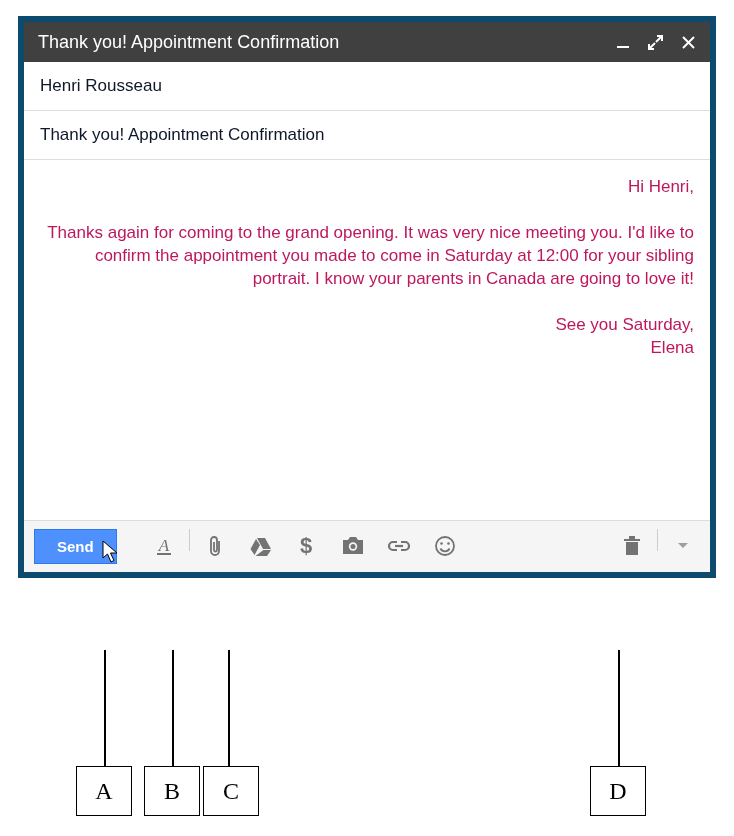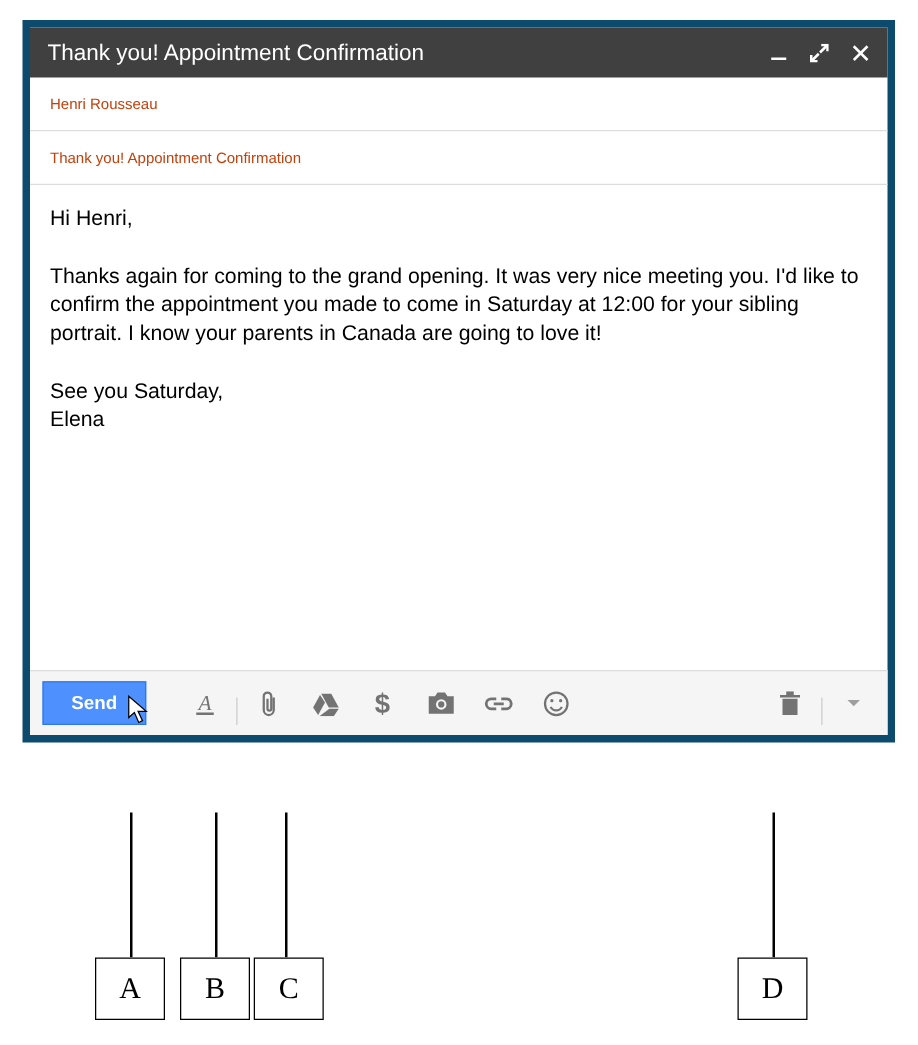--- a/index.html
+++ b/index.html
@@ -36,39 +36,39 @@
     gap: 18px;
     align-items: center;
   }
   .titlebar .win-actions span {
     cursor: pointer;
     display: inline-flex;
   }
   .row {
     border-bottom: 1px solid #ddd;
     padding: 14px 16px;
-    font-size: 12px;
-    color: #c2410c;
+    font-size: 17px;
+    color: #0f172a;
   }
   .body-area {
     padding: 16px;
     font-size: 17px;
-    color: #000000;
+    color: #be185d;
     line-height: 1.35;
     min-height: 360px;
     white-space: pre-wrap;
+    text-align: right;
   }
   .toolbar {
     background: #f5f5f5;
     border-top: 1px solid #ddd;
     display: flex;
-    align-items: flex-end;
+    align-items: flex-start;
     padding: 8px 10px;
     gap: 6px;
-    margin-top: 28px;
   }
   .send-btn {
     background: #4d90fe;
     border: 1px solid #3079ed;
     color: #fff;
     font-weight: bold;
     font-size: 15px;
     padding: 8px 22px;
     cursor: pointer;
     position: relative;

